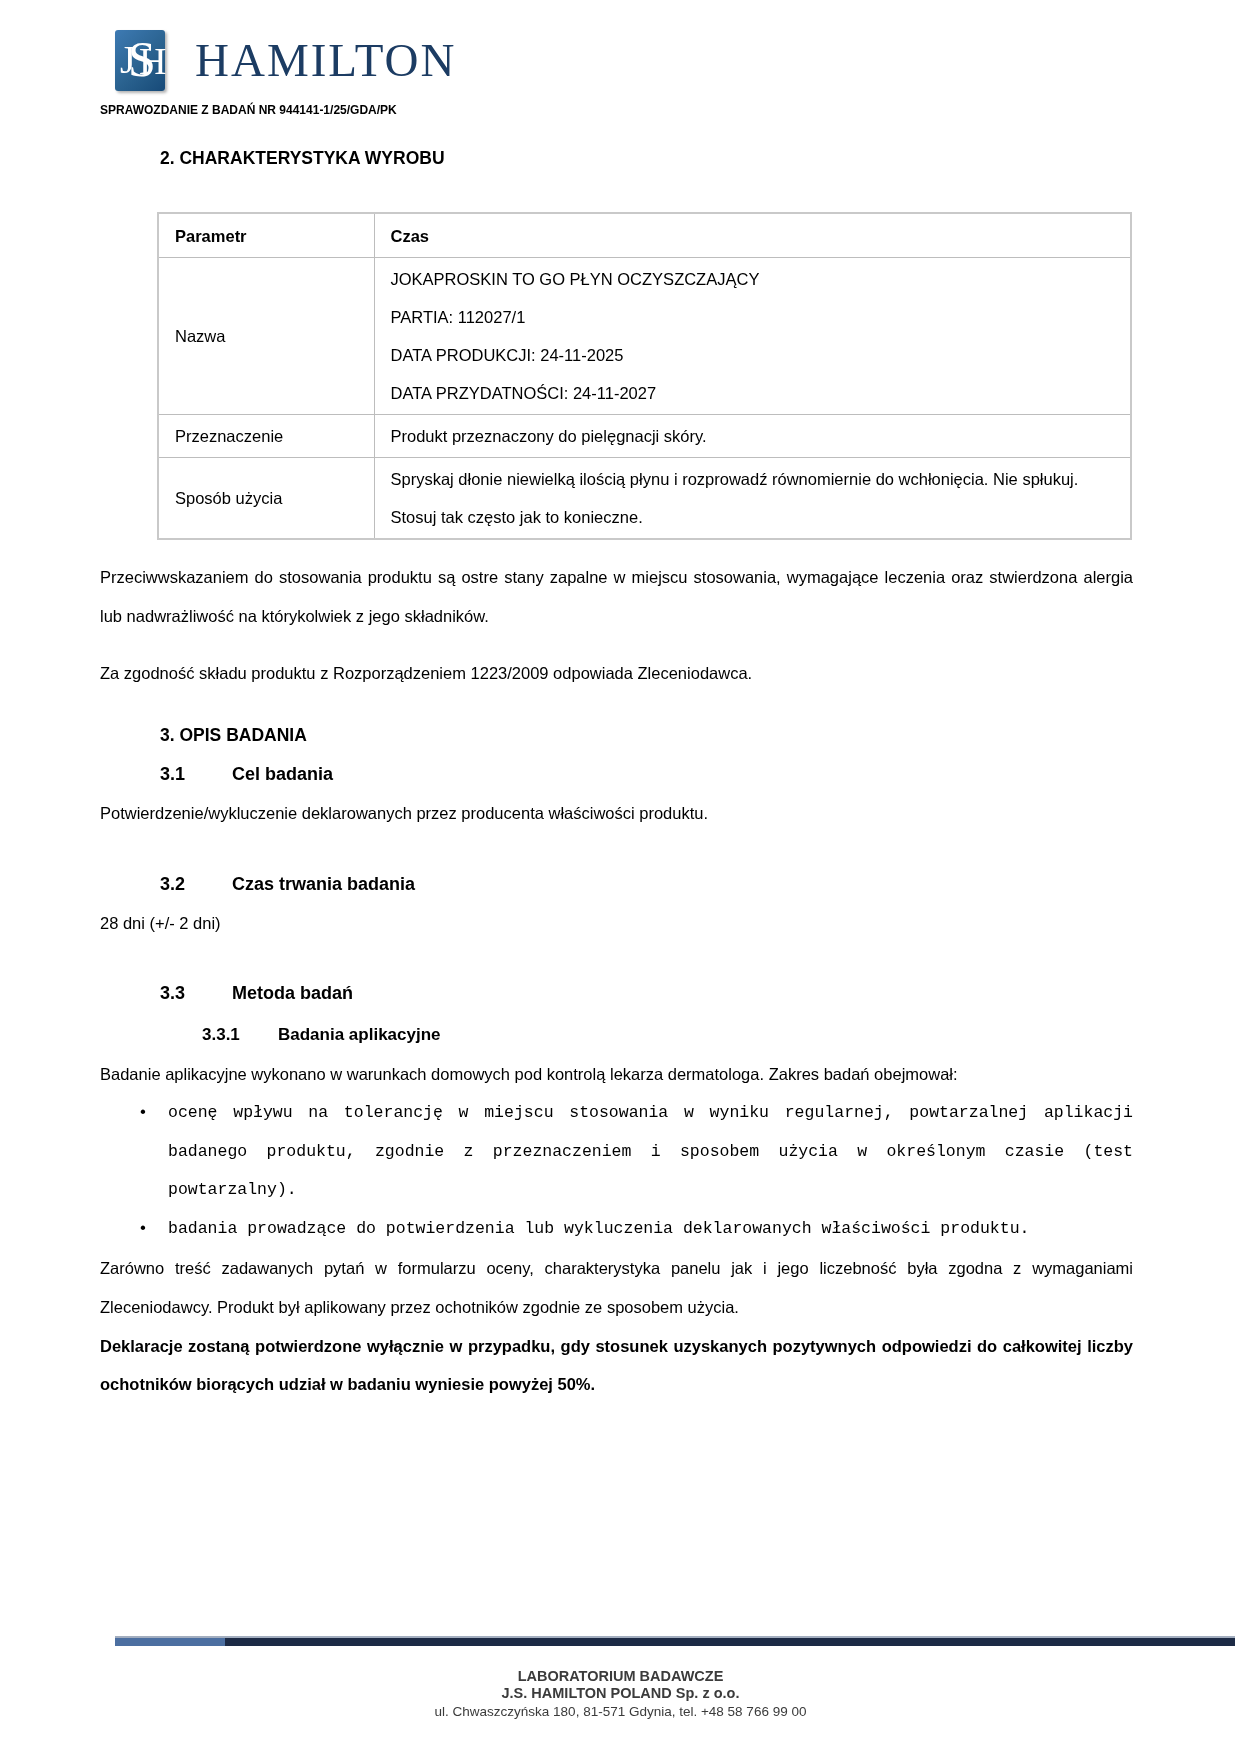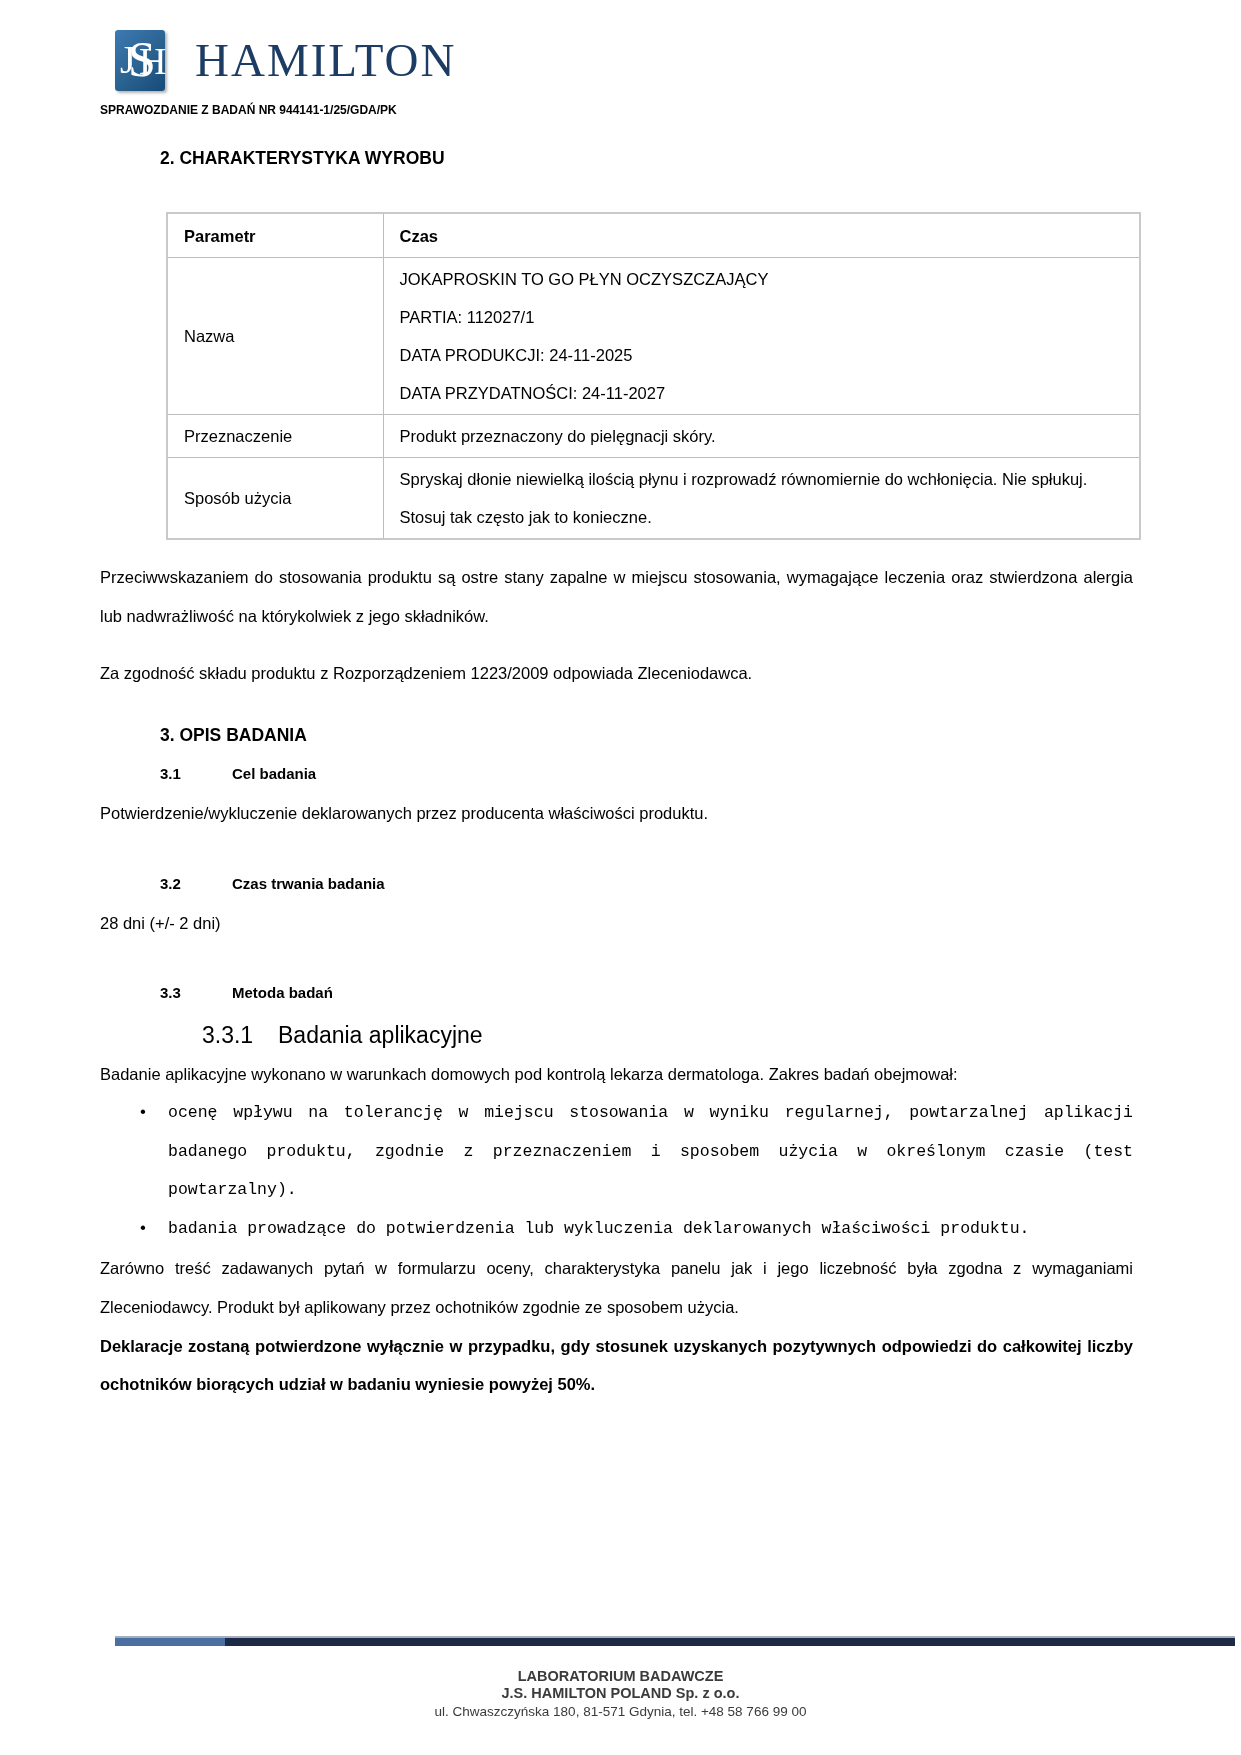--- a/index.html
+++ b/index.html
@@ -32,21 +32,21 @@
     position:absolute; top:103px; left:100px; width:1035px;
     text-align:left; font-size:12px; font-weight:bold;
   }
   .h2 {
     position:absolute; top:148px; left:160px;
     font-size:17.5px; font-weight:bold;
   }
 
   
   .char-table {
-    position:absolute; top:212px; left:166px; width:975px;
+    position:absolute; top:212px; left:157px; width:975px;
     border-collapse:collapse; table-layout:fixed;
     border:2px solid #c9c9c9;
   }
   .char-table col.c1 { width:216px; }
   .char-table th, .char-table td {
     border:1px solid #bdbdbd; font-size:16.5px; text-align:left;
     vertical-align:middle; padding:2px 16px;
   }
   .char-table th { font-weight:bold; height:39px; line-height:22px; }
   .char-table td { line-height:38px; }
@@ -55,24 +55,24 @@
 
   
   .bodyflow {
     position:absolute; top:558px; left:100px; width:1033px;
     font-size:16.5px; line-height:38.8px;
   }
   .bodyflow p { margin:0; }
   .just { text-align:justify; }
   .p2 { margin-top:18px !important; }
   .h3 { margin:24px 0 0 60px !important; font-size:17.5px; font-weight:bold; }
-  .hsub { margin:0 0 0 60px !important; font-size:15px; font-weight:bold; }
+  .hsub { margin:0 0 0 60px !important; font-size:18px; font-weight:bold; }
   .hsub .hnum { display:inline-block; width:72px; }
   .mt32 { margin-top:32px !important; }
-  .hsub2 { margin:3px 0 0 102px !important; font-size:23px; font-weight:normal; }
+  .hsub2 { margin:3px 0 0 102px !important; font-size:17px; font-weight:bold; }
   .hsub2 .hnum { display:inline-block; width:76px; }
   .bullets { margin:0; padding:0; list-style:none; }
   .bullets li {
     position:relative; padding-left:68px; text-align:justify;font-family:Liberation Mono, monospace;
   }
   .bullets li::before {
     content:"\2022"; position:absolute; left:38px; top:0; font-size:16.5px;
   }
   .boldpara { font-weight:bold; }
 

